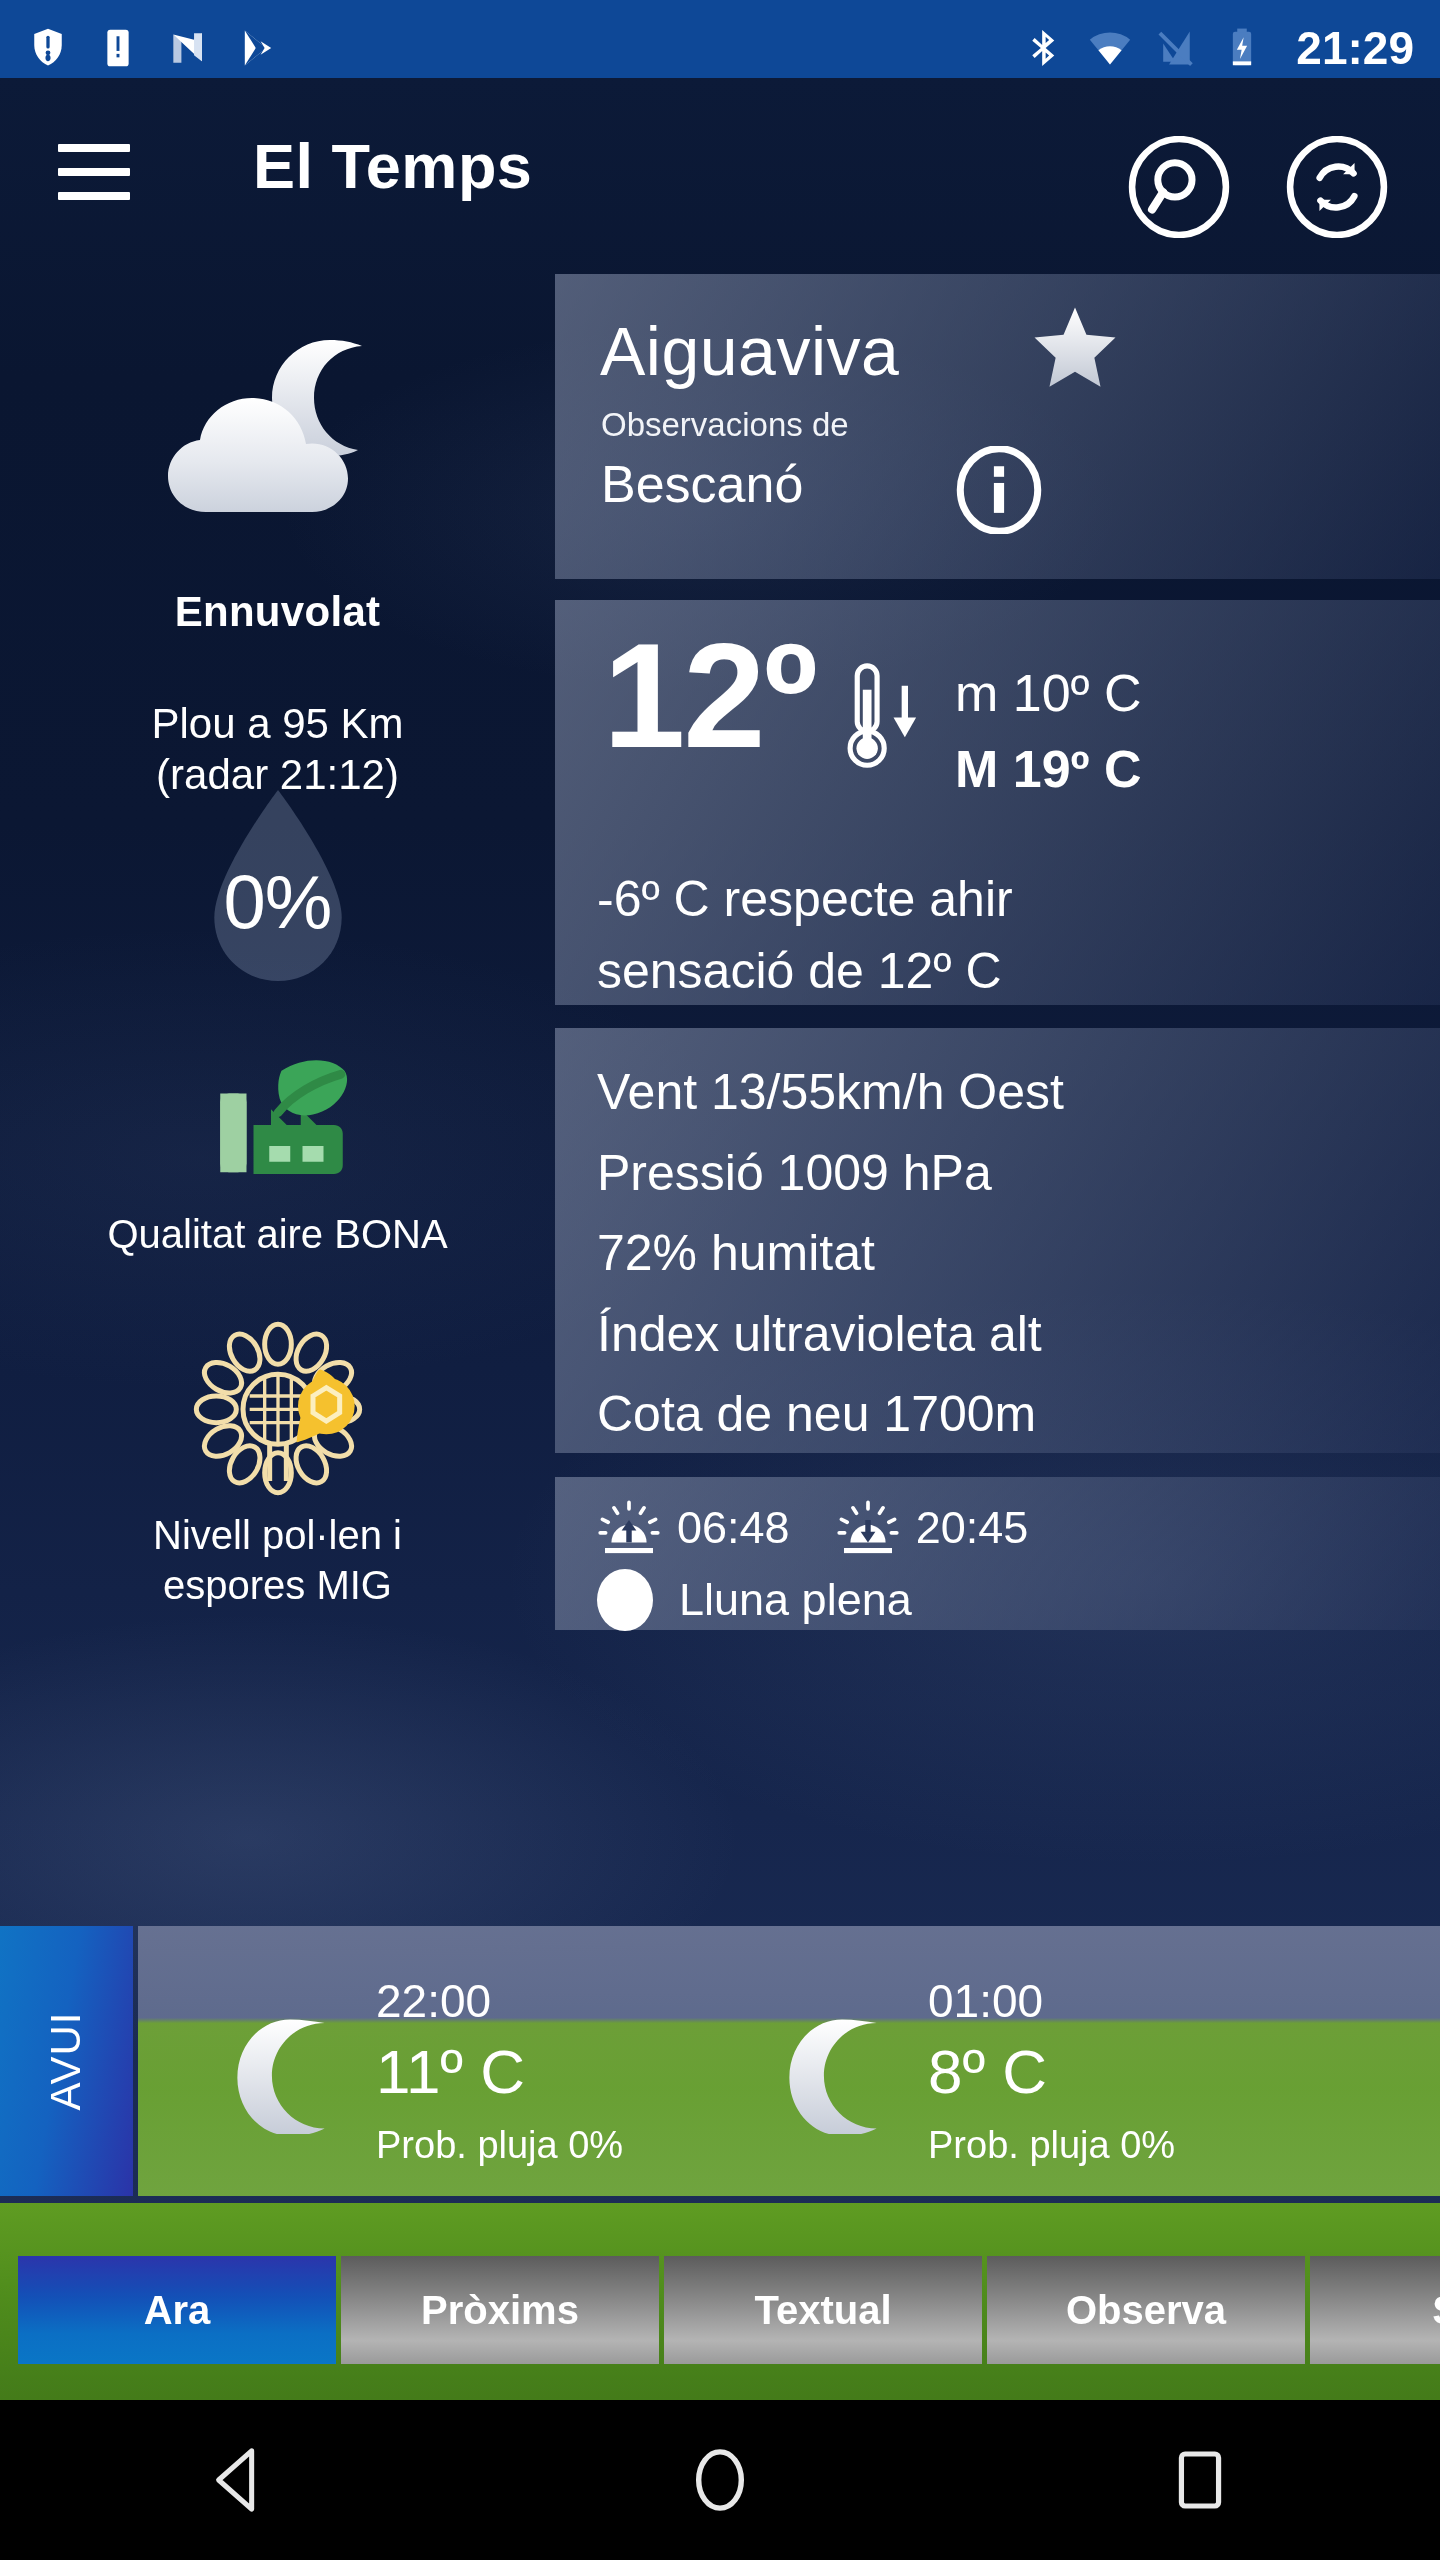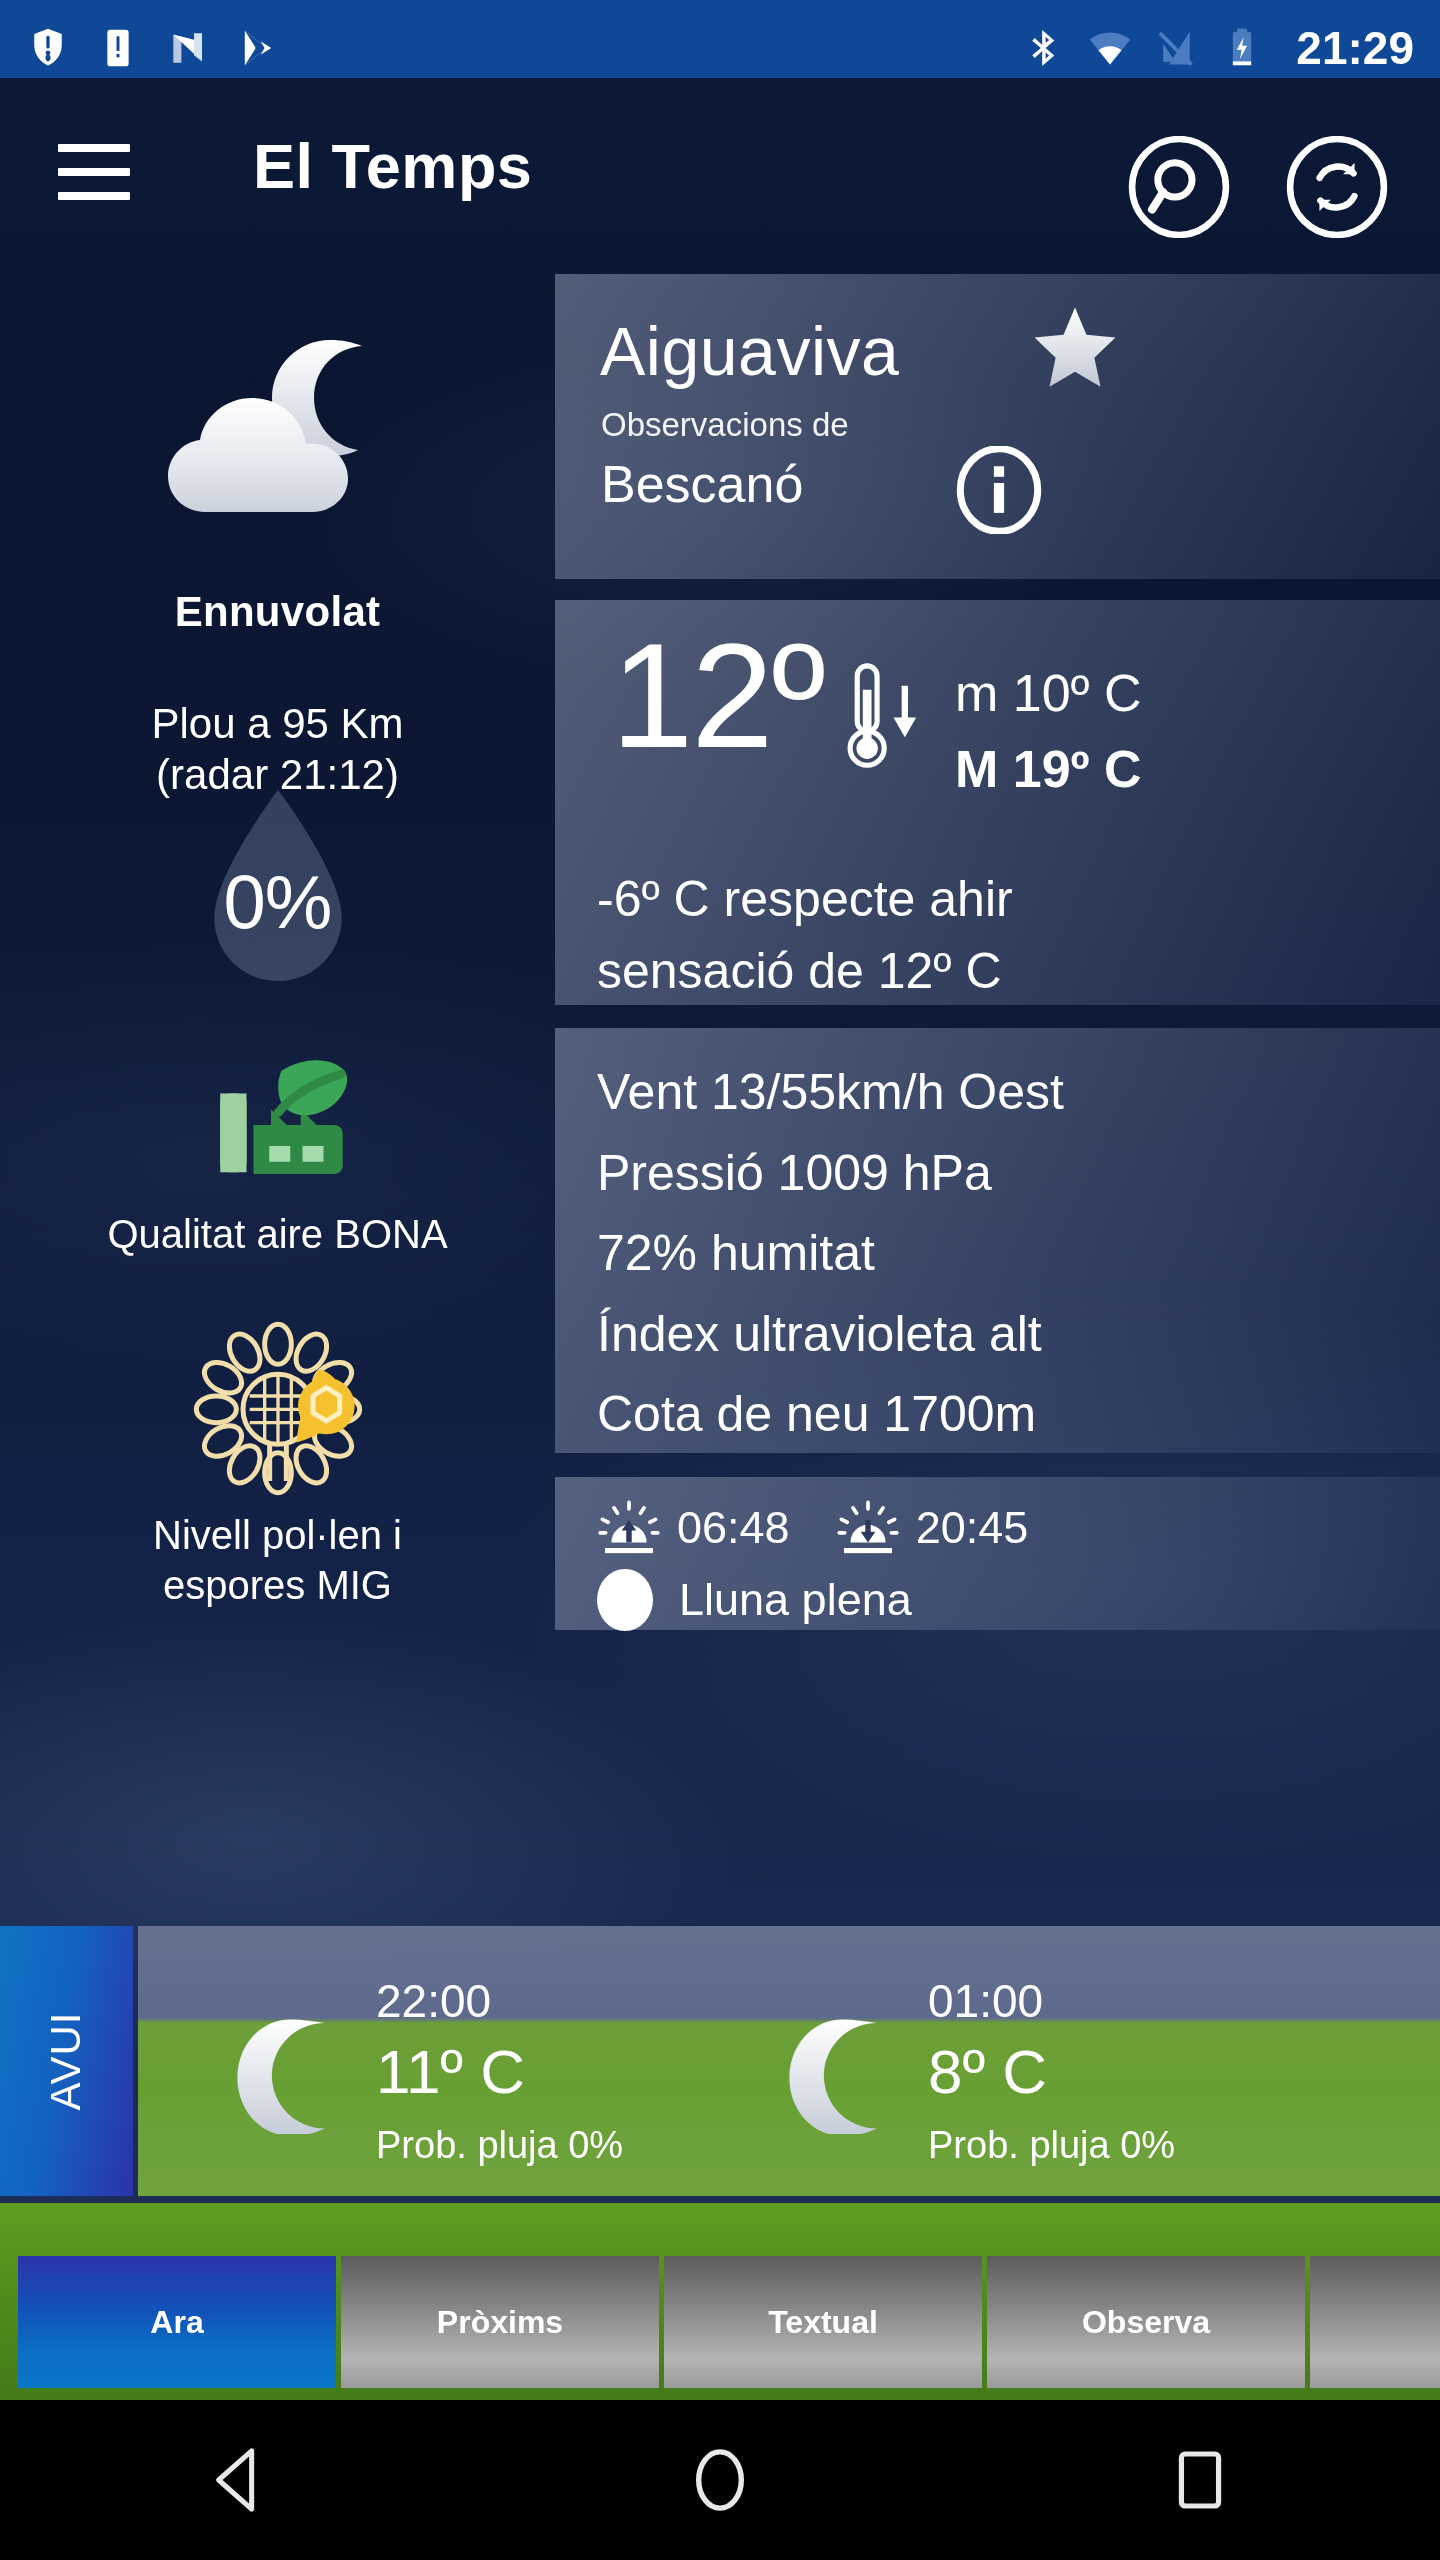--- a/index.html
+++ b/index.html
@@ -81,21 +81,21 @@
 
   #city {
     position:absolute; left:45px; top:38px;
     font-size:68px; font-weight:400; letter-spacing:.5px;
   }
   #star-icon { position:absolute; left:475px; top:30px; width:90px; height:88px; }
   #obs-label { position:absolute; left:46px; top:132px; font-size:33px; font-weight:400; color:#f2f4f8; }
   #obs-town { position:absolute; left:46px; top:180px; font-size:52px; font-weight:400; }
   #info-icon { position:absolute; left:400px; top:172px; width:88px; height:88px; }
 
-  #big-temp { position:absolute; left:56px; top:22px; font-size:148px; font-weight:400; line-height:1; letter-spacing:-2px; }
+  #big-temp { position:absolute; left:48px; top:22px; font-size:148px; font-weight:700; line-height:1; letter-spacing:-2px; }
   #thermo-icon { position:absolute; left:285px; top:58px; width:90px; height:115px; }
   #temp-min { position:absolute; left:400px; top:63px; font-size:52px; font-weight:400; }
   #temp-max { position:absolute; left:400px; top:139px; font-size:52px; font-weight:700; }
   #temp-note1 { position:absolute; left:42px; top:270px; font-size:50px; font-weight:400; }
   #temp-note2 { position:absolute; left:42px; top:342px; font-size:50px; font-weight:400; }
 
   #detail-list { position:absolute; left:42px; top:24px; }
   #detail-list li { list-style:none; font-size:50px; font-weight:400; line-height:1.61; white-space:nowrap; }
 
   #sunrise-icon, #sunset-icon { width:64px; height:58px; }
@@ -139,24 +139,24 @@
 
   
   #grass {
     position:absolute; left:0; top:2203px; width:1440px; height:237px;
     background:linear-gradient(180deg,#5f9c22 0%,#4f8c1c 40%,#3f7418 100%);
   }
 
   
   #tabbar { position:absolute; left:0; top:2256px; width:1440px; height:140px; display:flex; }
   .tab {
-    position:relative; width:318px; height:132px; flex:0 0 auto;
+    position:relative; width:318px; height:108px; flex:0 0 auto;
     margin-right:5px;
     display:flex; align-items:center; justify-content:center;
-    color:#fff; font-size:32px; font-weight:700;
+    color:#fff; font-size:40px; font-weight:700;
     background:linear-gradient(180deg,#5c5c5c 0%,#8a8a8a 42%,#b4b4b4 78%,#9a9a9a 100%);
     overflow:hidden;
   }
   .tab:first-child { margin-left:18px; }
   .tab.active {
     background:linear-gradient(180deg,#2b35ab 0%,#1350b7 38%,#0b6fc4 72%,#0a76c6 100%);
   }
 
   
   #navbar {

